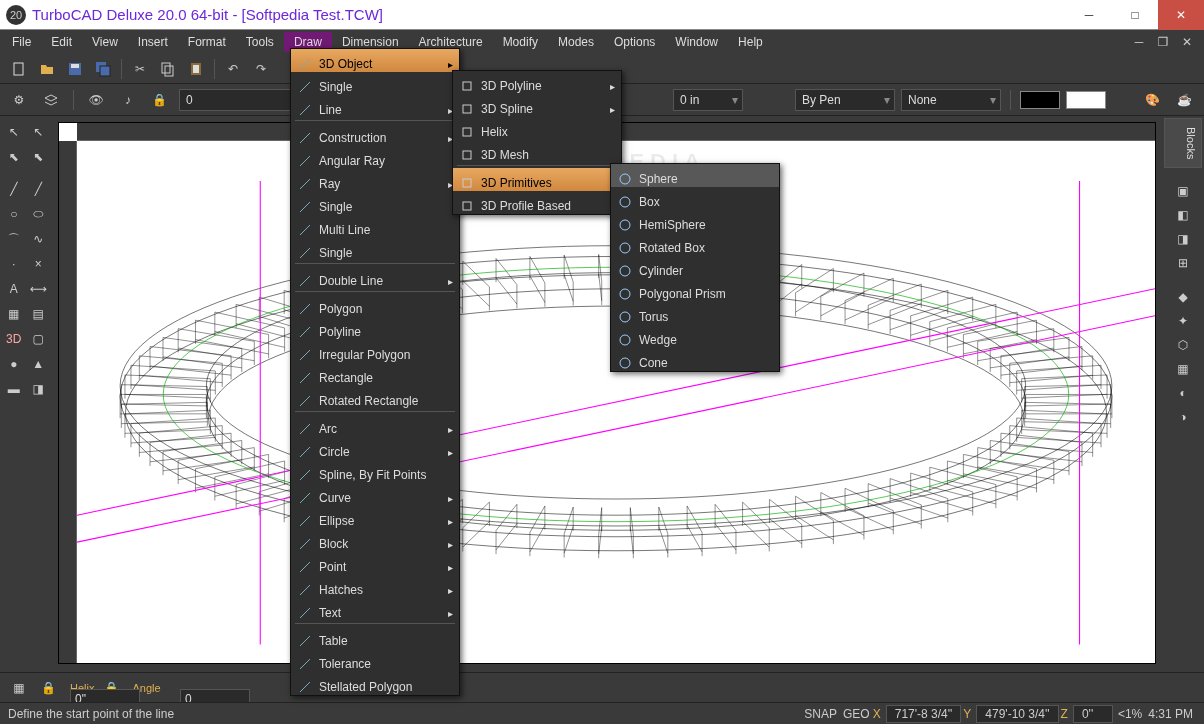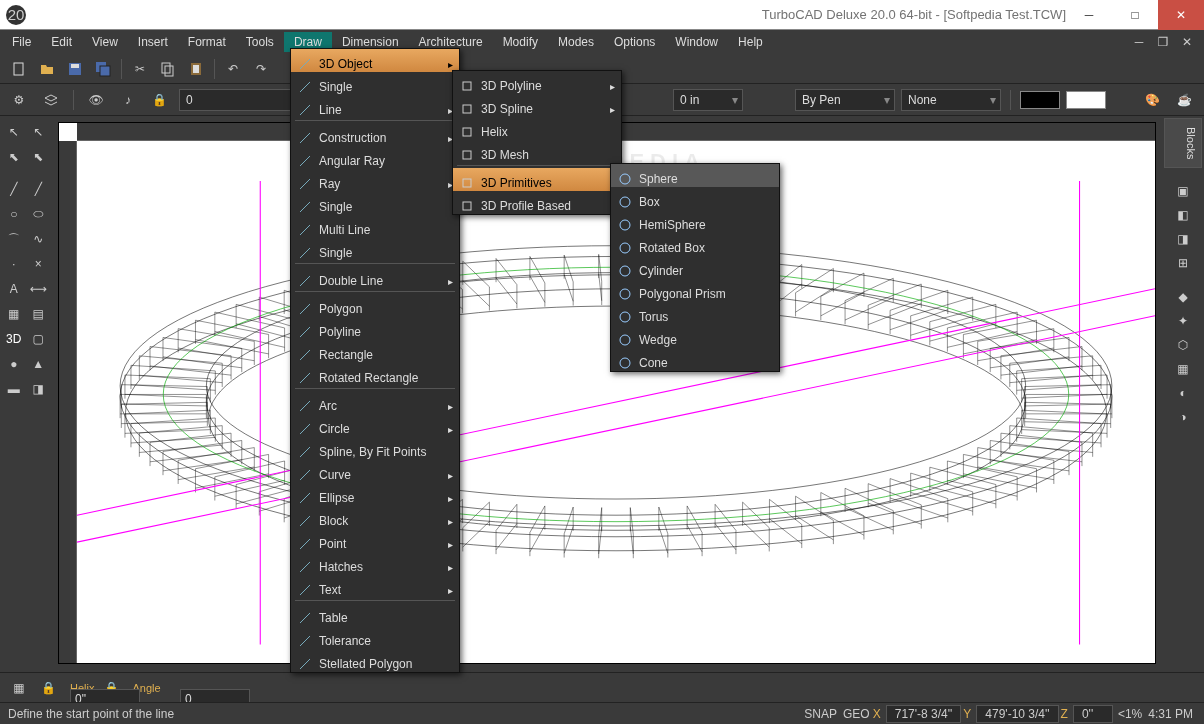--- a/index.html
+++ b/index.html
@@ -1,26 +1,26 @@
 <!DOCTYPE html>
 <html><head>
 <meta charset="utf-8">
 <style>
 *{box-sizing:border-box;margin:0;padding:0;font-family:"Segoe UI",Arial,sans-serif;font-size:12px;user-select:none}
 body{width:1204px;height:724px;background:#1e1e1e;overflow:hidden;position:relative}
 .titlebar{height:30px;background:linear-gradient(#0a5a9e,#0a5a9e);display:flex;align-items:center;color:#fff;position:relative}
-.app-icon{width:20px;height:20px;margin:0 6px;background:#333;border-radius:50%;display:flex;align-items:center;justify-content:center;font-size:15px;color:#ccc}
-.title-text{flex:1;text-align:right;font-size:13px;color:#737373}
+.app-icon{width:20px;height:20px;margin:0 6px;background:#333;border-radius:50%;display:flex;align-items:center;justify-content:center;font-size:11px;color:#ccc}
+.title-text{flex:1;text-align:left;font-size:15px;color:#6d28d9}
 .titlebar{background:#fff;border-bottom:1px solid #888}
 .win-btns{display:flex}
 .win-btn{width:46px;height:30px;display:flex;align-items:center;justify-content:center;color:#333}
 .win-btn.close{background:#c94f44;color:#fff}
 .menubar{height:24px;background:#3a3a3a;display:flex;align-items:center;padding:0 2px;position:relative}
 .menubar .menu-item{padding:3px 10px;color:#ddd;cursor:pointer}
-.menubar .menu-item.active{background:#0f766e}
+.menubar .menu-item.active{background:#701a75}
 .menubar .right-icons{margin-left:auto;display:flex;gap:6px;padding-right:6px}
 .right-icons div{width:18px;height:16px;color:#ccc;display:flex;align-items:center;justify-content:center}
 .toolbar-row{height:30px;background:#3a3a3a;border-bottom:1px solid #222;display:flex;align-items:center;padding:0 6px;gap:2px}
 .tool-btn{width:26px;height:24px;display:flex;align-items:center;justify-content:center;color:#ccc;border:1px solid transparent}
 .tool-btn svg{width:16px;height:16px}
 .separator{width:1px;height:20px;background:#555;margin:0 3px}
 .property-row{height:32px;background:#3a3a3a;border-bottom:1px solid #222;display:flex;align-items:center;padding:0 6px;gap:6px}
 .prop-combo{background:#2a2a2a;border:1px solid #555;color:#ddd;height:22px;padding:0 20px 0 6px;min-width:70px;position:relative;display:flex;align-items:center}
 .prop-combo::after{content:"▾";position:absolute;right:4px;color:#888}
 .color-swatch{width:40px;height:18px;border:1px solid #888}
@@ -186,21 +186,21 @@
       </div>
     <div class="row">
         <div class="tool-btn">A</div>
         <div class="tool-btn">⟷</div>
       </div>
     <div class="row">
         <div class="tool-btn">▦</div>
         <div class="tool-btn">▤</div>
       </div>
     <div class="row">
-        <div class="tool-btn" style="color:#ffffff">3D</div>
+        <div class="tool-btn" style="color:#fca5a5">3D</div>
         <div class="tool-btn">▢</div>
       </div>
     <div class="row">
         <div class="tool-btn">●</div>
         <div class="tool-btn">▲</div>
       </div>
     <div class="row">
         <div class="tool-btn">▬</div>
         <div class="tool-btn">◨</div>
       </div>
@@ -719,20 +719,28 @@
         </svg>
       </span>
       <span>Polyline</span>
     </div>
     <div class="dropdown-item">
       <span class="icon-slot">
         <svg width="14" height="14" viewBox="0 0 14 14">
           <line x1="2" y1="12" x2="12" y2="2" stroke="#7ab" stroke-width="1"></line>
         </svg>
       </span>
+      <span>Irregular Polygon</span>
+    </div>
+    <div class="dropdown-item">
+      <span class="icon-slot">
+        <svg width="14" height="14" viewBox="0 0 14 14">
+          <line x1="2" y1="12" x2="12" y2="2" stroke="#7ab" stroke-width="1"></line>
+        </svg>
+      </span>
       <span>Rectangle</span>
     </div>
     <div class="dropdown-item">
       <span class="icon-slot">
         <svg width="14" height="14" viewBox="0 0 14 14">
           <line x1="2" y1="12" x2="12" y2="2" stroke="#7ab" stroke-width="1"></line>
         </svg>
       </span>
       <span>Rotated Rectangle</span>
     </div>

